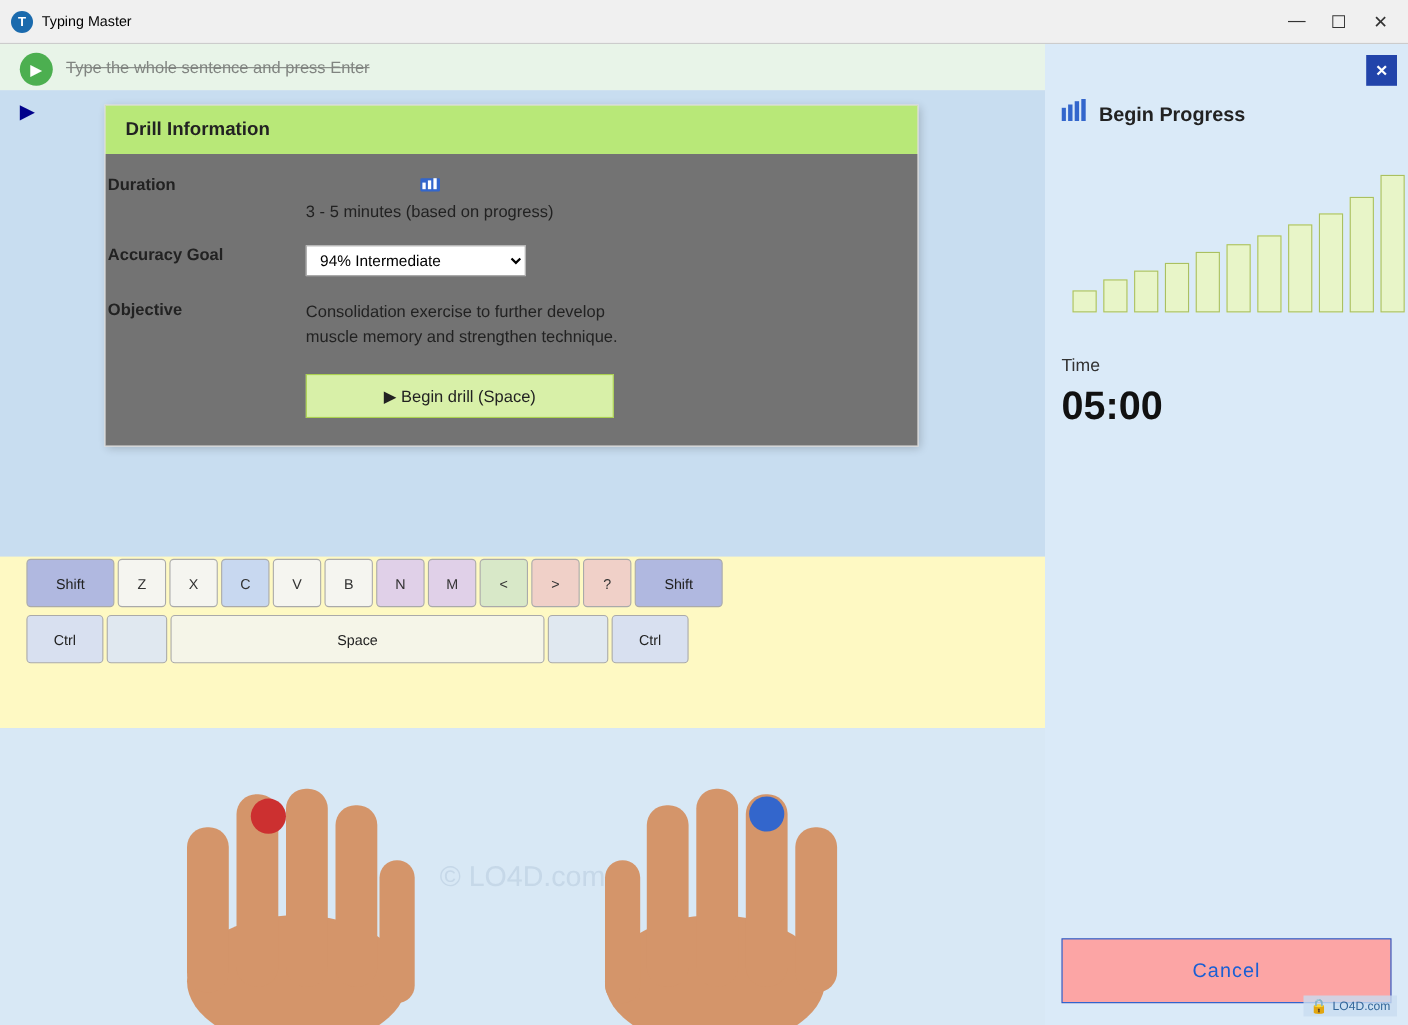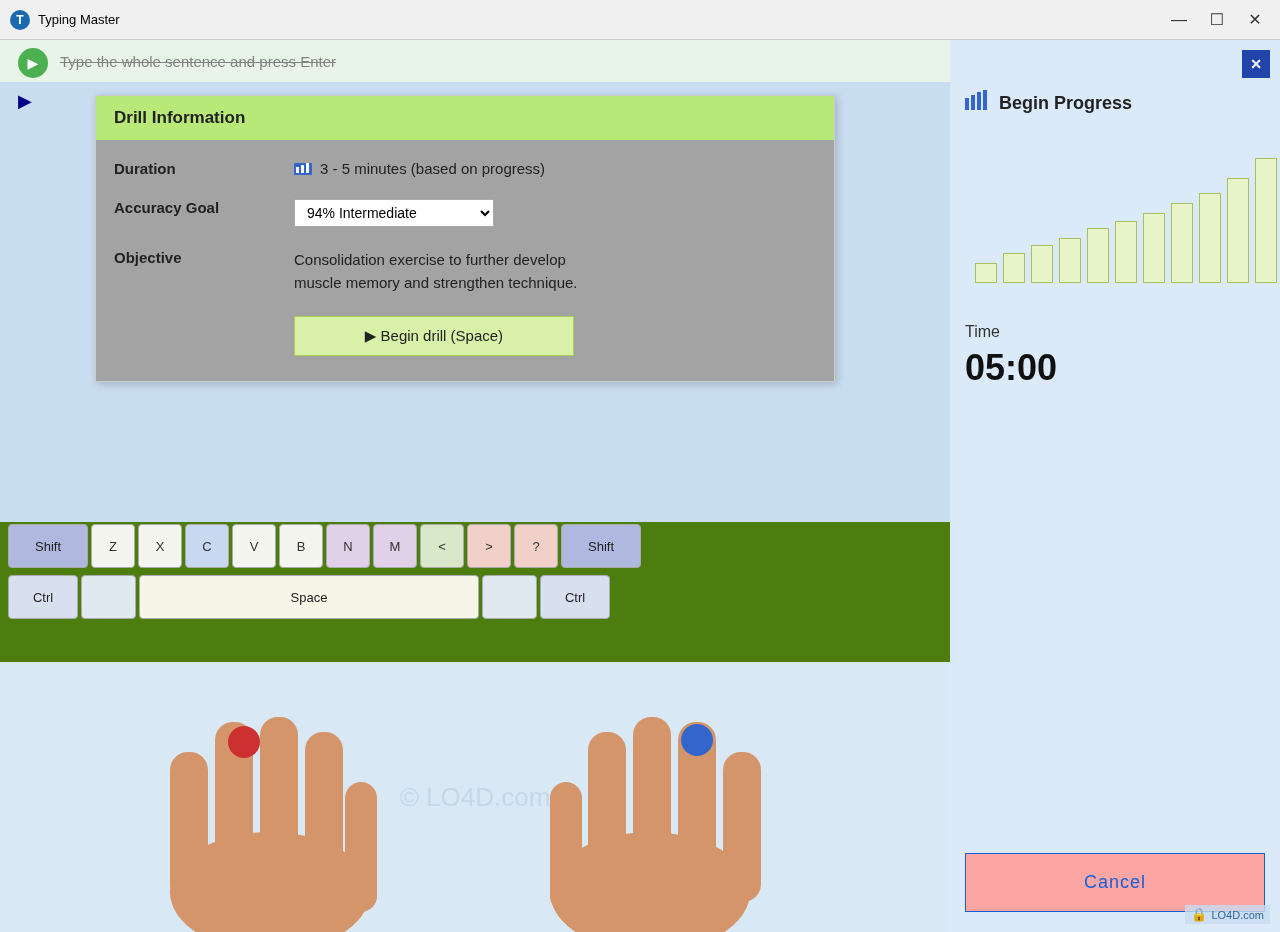--- a/index.html
+++ b/index.html
@@ -129,41 +129,42 @@
       z-index: 10;
     }
     .drill-modal-header {
       background: #b8e878;
       padding: 12px 18px;
       font-size: 17px;
       font-weight: bold;
       color: #222;
     }
     .drill-modal-body {
-      padding: 20px 18px;
-      background: #a3a3a3;
+      padding: 20px 2px;
+      background: #737373;
     }
     .drill-row {
       display: flex;
       align-items: flex-start;
       margin-bottom: 22px;
     }
     .drill-label {
       font-weight: bold;
       font-size: 15px;
       color: #222;
       width: 180px;
       flex-shrink: 0;
     }
     .drill-value {
       font-size: 15px;
       color: #222;
       display: flex;
       align-items: center;
       gap: 8px;
+      flex-direction: column;
     }
     .duration-icon {
       display: inline-block;
       width: 18px;
       height: 16px;
     }
     .accuracy-select {
       border: 1px solid #aaa;
       padding: 4px 8px;
       font-size: 14px;
@@ -187,22 +188,23 @@
       color: #222;
       min-width: 280px;
     }
 
     
     .keyboard-area {
       position: absolute;
       bottom: 270px;
       left: 0;
       right: 0;
-      height: 140px;
-      background: #4d7c0f;
+      height: 156px;
+      background: #fef9c3;
+      padding-left: 16px;
     }
 
     .keyboard-row {
       display: flex;
       padding: 2px 8px;
       gap: 3px;
     }
 
     .key {
       min-width: 44px;

